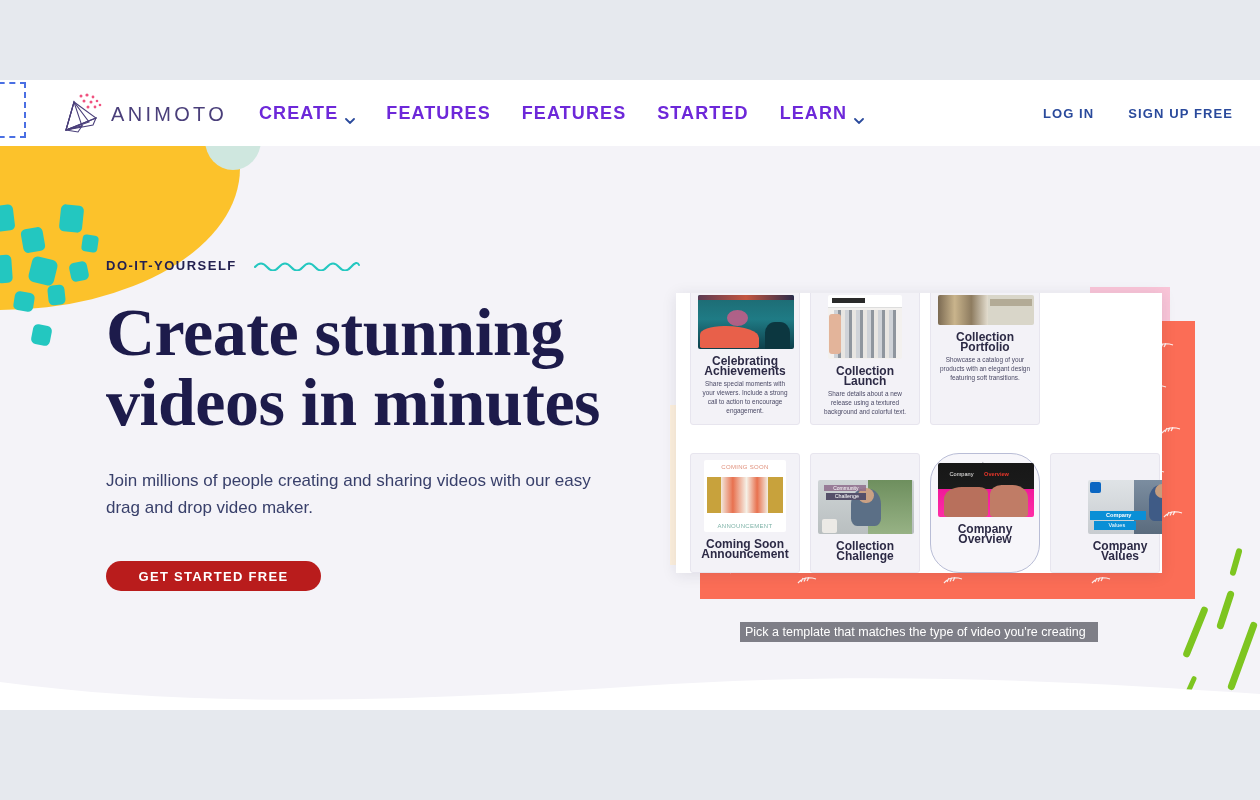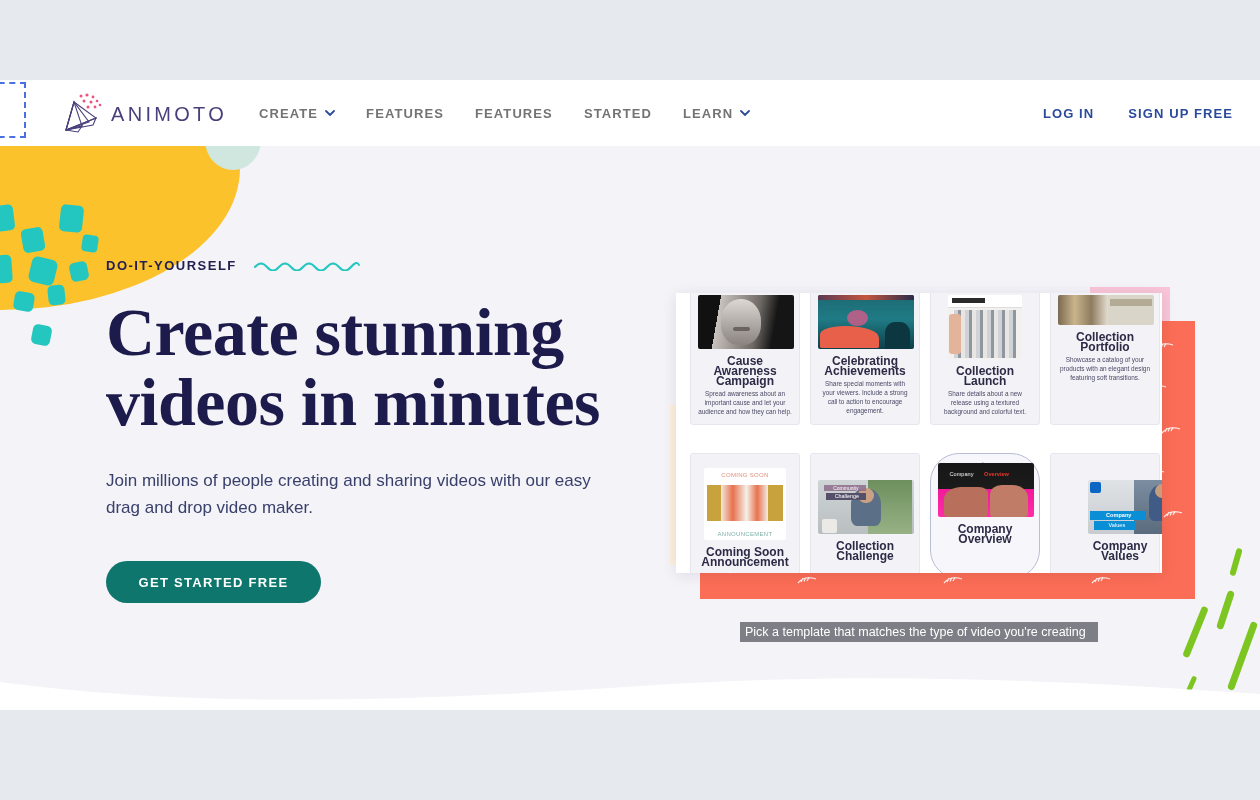--- a/index.html
+++ b/index.html
@@ -43,23 +43,23 @@
   .logo-mark { position: relative; width: 44px; height: 44px; }
   .logo-text {
     font-size: 20px; letter-spacing: 3.3px; color: #4a3f7a;
     font-weight: 400; font-family: "Liberation Sans", sans-serif;
   }
   .nav {
     position: absolute; left: 259px; top: 0; height: 66px;
     display: flex; align-items: center; gap: 31px;
   }
   .nav-item {
-    display: flex; align-items: center; gap: 7px;
-    font-size: 13px; font-weight: bold; letter-spacing: 1.1px;
-    color: #737373; cursor: pointer; white-space: nowrap;
+    display: flex; align-items: flex-end; gap: 7px;
+    font-size: 18px; font-weight: bold; letter-spacing: 1.1px;
+    color: #6d28d9; cursor: pointer; white-space: nowrap;
   }
   .chev { display: block; width: 10px; height: 6px; }
   .auth {
     position: absolute; right: 27px; top: 0; height: 66px;
     display: flex; align-items: center; gap: 34px;
   }
   .auth-item {
     font-size: 13px; font-weight: bold; letter-spacing: 1.1px;
     color: #2a4a9c; cursor: pointer; white-space: nowrap;
   }
@@ -95,22 +95,22 @@
     font-family: "Liberation Serif", serif;
     font-size: 68px; line-height: 70px; font-weight: bold;
     color: #1d1b4b; letter-spacing: -0.5px;
   }
   .subhead {
     margin-top: 30px; width: 500px;
     font-size: 17px; line-height: 27px; color: #39406b;
   }
   .cta {
     margin-top: 40px; display: inline-flex; align-items: center; justify-content: center;
-    width: 215px; height: 42px; border-radius: 21px;
-    background: #0f766e; color: #ffffff; border: none; cursor: pointer;
+    width: 215px; height: 30px; border-radius: 21px;
+    background: #b91c1c; color: #ffffff; border: none; cursor: pointer;
     font-size: 13px; font-weight: bold; letter-spacing: 1.3px;
     font-family: "Liberation Sans", sans-serif;
   }
 
   
   .shot-area { position: absolute; left: 670px; top: 205px; width: 540px; height: 340px; z-index: 10; }
   .coral-panel {
     position: absolute; left: 30px; top: 36px; width: 200px; height: 278px;
     background: #fb6d56; overflow: hidden;
   }
@@ -298,28 +298,20 @@
             <path d="M392,262 c5,-6 12,-6 18,-4 M395,261 l2,-4 M398,260.5 l2,-4 M401,260 l2,-3.6"></path>
           </g>
         </svg>
       </div>
 
       <div class="shot-card">
         <div class="shot-inner">
 
           <div class="tpl-row">
 
-            <div class="tpl-card">
-              <div class="thumb" style="background:linear-gradient(100deg,#111 0%,#111 22%,#c9c3bf 22%,#6f6a66 60%,#151515 78%,#151515 100%);">
-                <div style="position:absolute;left:24%;top:8%;width:42%;height:84%;border-radius:48% 48% 44% 44%;background:linear-gradient(180deg,#ddd8d4,#8a8380);"></div>
-                <div style="position:absolute;left:36%;top:60%;width:18%;height:6%;border-radius:3px;background:#6b6360;"></div>
-              </div>
-              <div class="tpl-title">Cause Awareness Campaign</div>
-              <div class="tpl-desc">Spread awareness about an important cause and let your audience and how they can help.</div>
-            </div>
 
             <div class="tpl-card">
               <div class="thumb" style="background:linear-gradient(180deg,#1d6a72 0%,#1f7b85 45%,#0e3f4a 100%);">
                 <div style="position:absolute;left:0;top:0;width:100%;height:10%;background:linear-gradient(90deg,#5b3a52,#c4553f,#2a2b4a);"></div>
                 <div style="position:absolute;left:2%;top:58%;width:62%;height:40%;border-radius:40% 55% 6% 6%;background:#e8604a;"></div>
                 <div style="position:absolute;left:30%;top:28%;width:22%;height:30%;border-radius:50%;background:#e05a8a;opacity:.75;"></div>
                 <div style="position:absolute;right:4%;top:50%;width:26%;height:50%;background:#0c3740;border-radius:40% 40% 0 0;"></div>
               </div>
               <div class="tpl-title">Celebrating Achievements</div>
               <div class="tpl-desc">Share special moments with your viewers. Include a strong call to action to encourage engagement.</div>
@@ -341,21 +333,21 @@
                 <div style="position:absolute;left:0;top:0;width:52%;height:100%;background:linear-gradient(90deg,#7b6a52,#c9b48c,#8e7c60,#e3ddcf);"></div>
                 <div style="position:absolute;right:2%;top:14%;width:44%;height:24%;background:#b3ab96;"></div>
               </div>
               <div class="tpl-title">Collection Portfolio</div>
               <div class="tpl-desc">Showcase a catalog of your products with an elegant design featuring soft transitions.</div>
             </div>
           </div>
 
           <div class="tpl-row" style="margin-top:18px;">
 
-            <div class="tpl-card" style="padding-top:14px;">
+            <div class="tpl-card" style="padding-top:6px;">
               <div class="thumb tall" style="background:#ffffff;width:82px;height:72px;">
                 <div style="position:absolute;left:0;top:6%;width:100%;text-align:center;font-size:6px;color:#e0907c;letter-spacing:.3px;">COMING SOON</div>
                 <div style="position:absolute;left:4%;top:24%;width:92%;height:50%;background:linear-gradient(90deg,#c8a23c 0 18%,#f2ece1 18%,#e8714f 34%,#f5f0e6 52%,#e8714f 66%,#f2ece1 80%,#c8a23c 80%);"></div>
                 <div style="position:absolute;left:0;bottom:4%;width:100%;text-align:center;font-size:6px;color:#7fb3a8;letter-spacing:.3px;">ANNOUNCEMENT</div>
               </div>
               <div class="tpl-title">Coming Soon Announcement</div>
             </div>
 
             <div class="tpl-card" style="padding-top:26px;">
               <div class="thumb" style="background:linear-gradient(180deg,#cfd4d6,#b9bfc0);">

